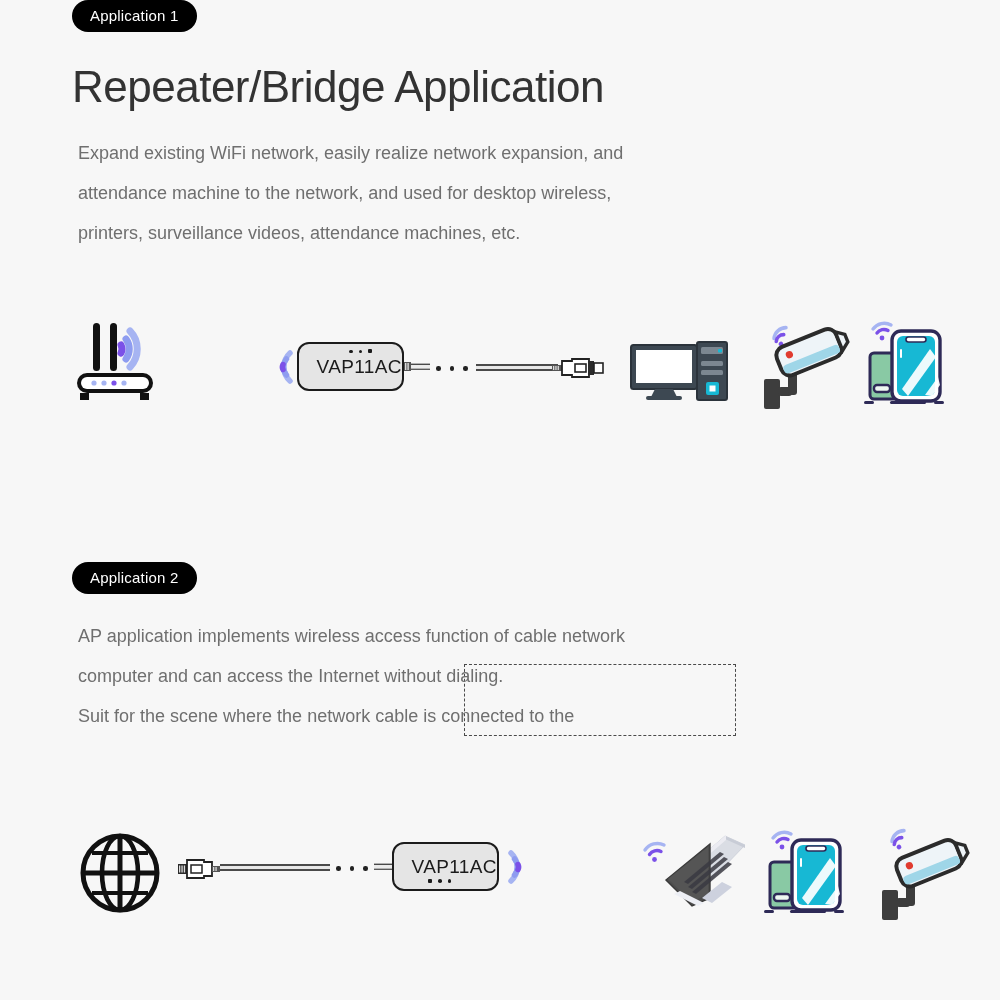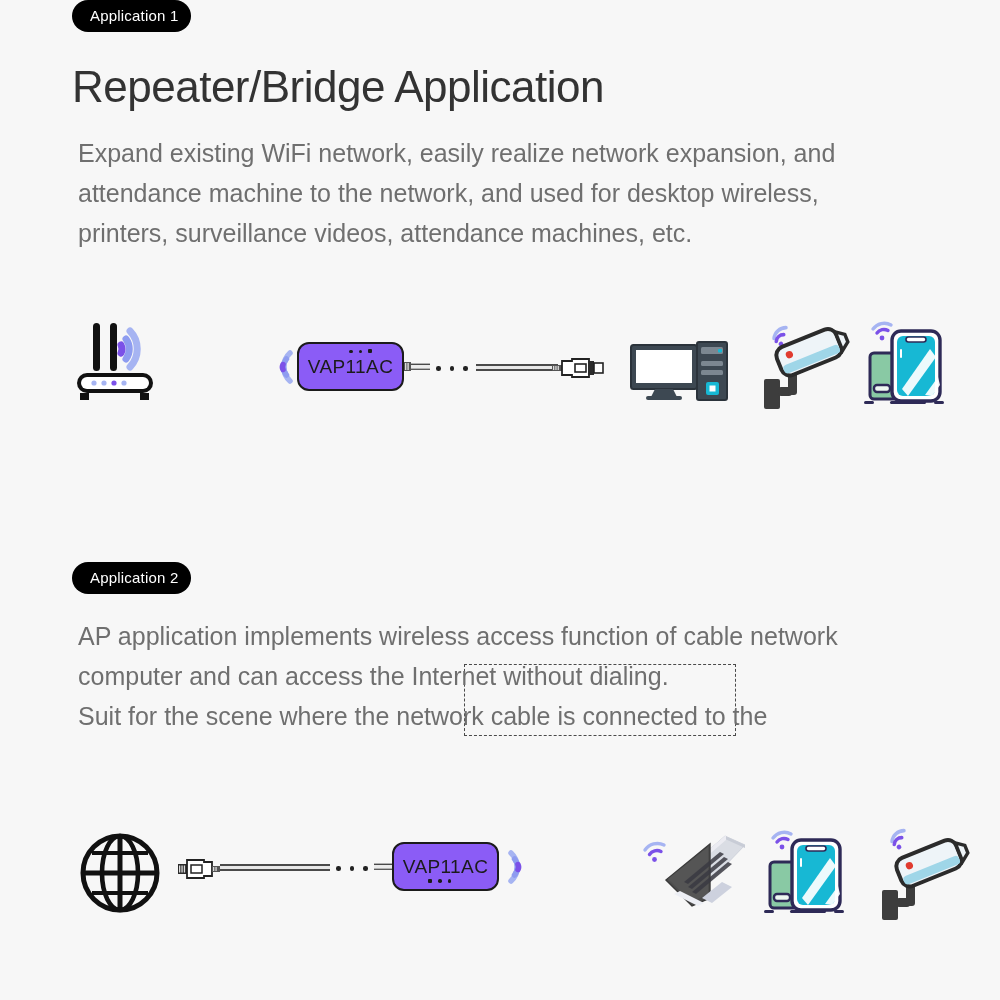--- a/index.html
+++ b/index.html
@@ -17,59 +17,59 @@
   .section { position: absolute; left: 0; width: 1000px; }
   #section-1 { top: 0; }
   #section-2 { top: 562px; }
 
   .badge {
     display: inline-block;
     background: #000000;
     color: #ffffff;
     font-size: 15px;
     line-height: 1;
-    padding: 8px 12px 9px 18px;
+    padding: 8px 18px 9px 18px;
     border-radius: 16px;
     margin-left: 72px;
     letter-spacing: .2px;
   }
   .headline {
     margin: 30px 0 0 72px;
     font-size: 44px;
     font-weight: 400;
     color: #333333;
     letter-spacing: -0.5px;
     line-height: 1.12;
   }
   .para {
     margin: 22px 0 0 78px;
     width: 870px;
-    font-size: 25px;
+    font-size: 18px;
     line-height: 40px;
     color: #6f6f6f;
     font-weight: 400;
   }
   .para .line { display: block; white-space: pre; }
 
   
   .diagram { position: relative; width: 1000px; }
   #diagram-1 { height: 150px; margin-top: 36px; }
   #diagram-2 { height: 130px; margin-top: 60px; }
 
   .node { position: absolute; }
 
   
   .device {
     position: absolute;
     border: 2.4px solid #1b1b1b;
     border-radius: 12px;
-    background: #8b5cf6;
+    background: #e5e5e5;
     display: flex;
     align-items: center;
-    justify-content: center;
+    justify-content: flex-end;
   }
   .device-label {
     font-size: 19px;
     color: #1b1b1b;
     letter-spacing: .4px;
     font-weight: 400;
   }
   .leds { position: absolute; display: flex; gap: 6px; align-items: center; }
   .led { width: 3.5px; height: 3.5px; background: #1b1b1b; border-radius: 50%; }
   .led.sq { border-radius: 1px; width: 4px; height: 4px; }

